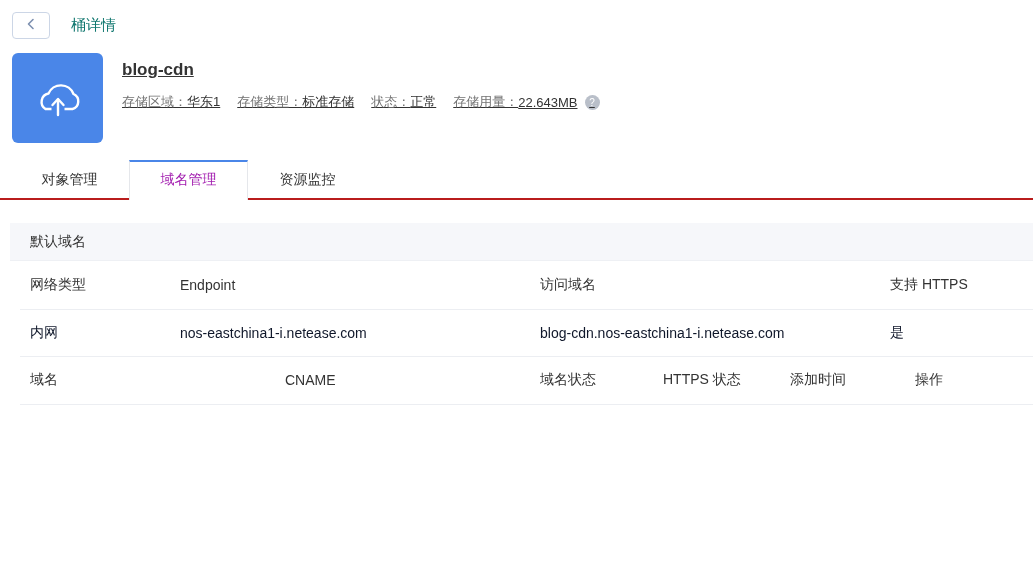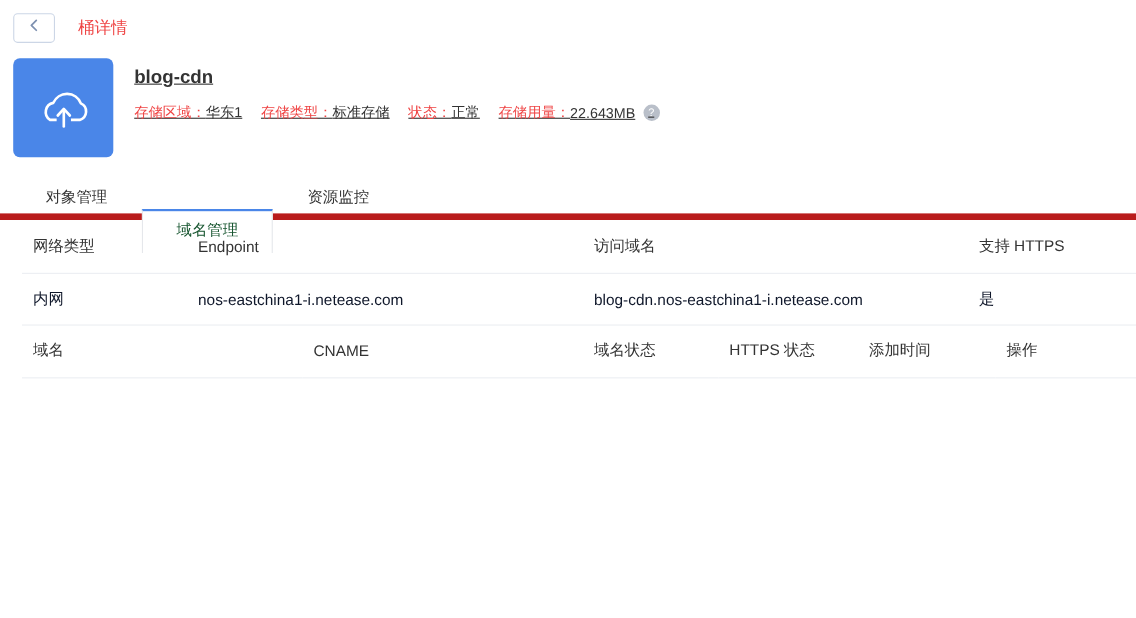--- a/index.html
+++ b/index.html
@@ -3,41 +3,41 @@
 <meta charset="utf-8">
 <style>
   * { margin:0; padding:0; box-sizing:border-box; }
   html,body { width:1033px; height:562px; background:#fff; overflow:hidden;
     font-family:"Liberation Sans","DejaVu Sans",sans-serif; color:#333; }
 
   
   .back-row { display:flex; align-items:center; gap:21px; margin:12px 0 0 12px; }
   .back-btn { width:38px; height:27px; border:1px solid #ccd6e6; border-radius:4px;
     display:flex; align-items:center; justify-content:center; background:#fff; cursor:pointer; }
-  .page-title { font-size:15px; color:#ef4444; }
+  .page-title { font-size:15px; color:#0f766e; }
 
   
   .bucket-header { display:flex; margin:14px 0 0 12px; gap:19px;text-decoration:underline; }
   .bucket-icon { width:91px; height:90px; border-radius:6px; background:#4a86e8;
     display:flex; align-items:center; justify-content:center; flex:none; }
   .bucket-meta { padding-top:7px; }
   .bucket-name { font-size:17px; font-weight:bold; color:#333; margin-bottom:13px; }
   .info-row { display:flex; align-items:center; gap:17px; font-size:13px; }
   .info-item { display:flex; align-items:center; white-space:nowrap; }
-  .info-label { color:#ef4444; }
+  .info-label { color:#737373; }
   .info-value { color:#333; }
   .help-icon { width:15px; height:15px; border-radius:50%; background:#b9bfc9; color:#fff;
     font-size:10px; line-height:15px; text-align:center; margin-left:7px; cursor:pointer; }
 
   
-  .tabs { display:flex; margin-top:17px; padding-left:10px; border-bottom:6px solid #b91c1c; height:40px; }
+  .tabs { display:flex; margin-top:17px; padding-left:10px; border-bottom:2px solid #b91c1c; height:40px; }
   .tab { width:119px; height:39px; line-height:39px; text-align:center; font-size:14px;
     color:#333; cursor:pointer; }
   .tab.active { height:40px; margin-bottom:-1px; line-height:35px; background:#fff;
-    border:1px solid #e5e7eb; border-top:2px solid #4a86e8; border-bottom:none; color:#14532d;margin-top:30px; }
+    border:1px solid #e5e7eb; border-top:2px solid #4a86e8; border-bottom:none; color:#a21caf; }
 
   
   .content { margin-left:10px; }
   .section-bar { height:38px; background:#f6f7fa; border-bottom:1px solid #eef0f4;
     display:flex; align-items:center; justify-content:space-between;
     padding:0 20px; font-size:14px; color:#333; }
   .bar-1 { margin-top:23px; }
   .bar-2 { margin-top:22px; }
   .link { color:#5c87e8; text-decoration:none; cursor:pointer; }
 
@@ -98,20 +98,23 @@
 </div>
 
 <div class="tabs">
   <div class="tab">对象管理</div>
   <div class="tab active">域名管理</div>
   <div class="tab">资源监控</div>
 </div>
 
 <div class="content">
 
+  <div class="section-bar bar-1">
+    <span>默认域名</span>
+  </div>
   <table>
     <colgroup>
         <col style="width:150px">
         <col style="width:360px">
         <col style="width:350px">
         <col>
       </colgroup>
     <thead>
       <tr>
         <th>网络类型</th>

